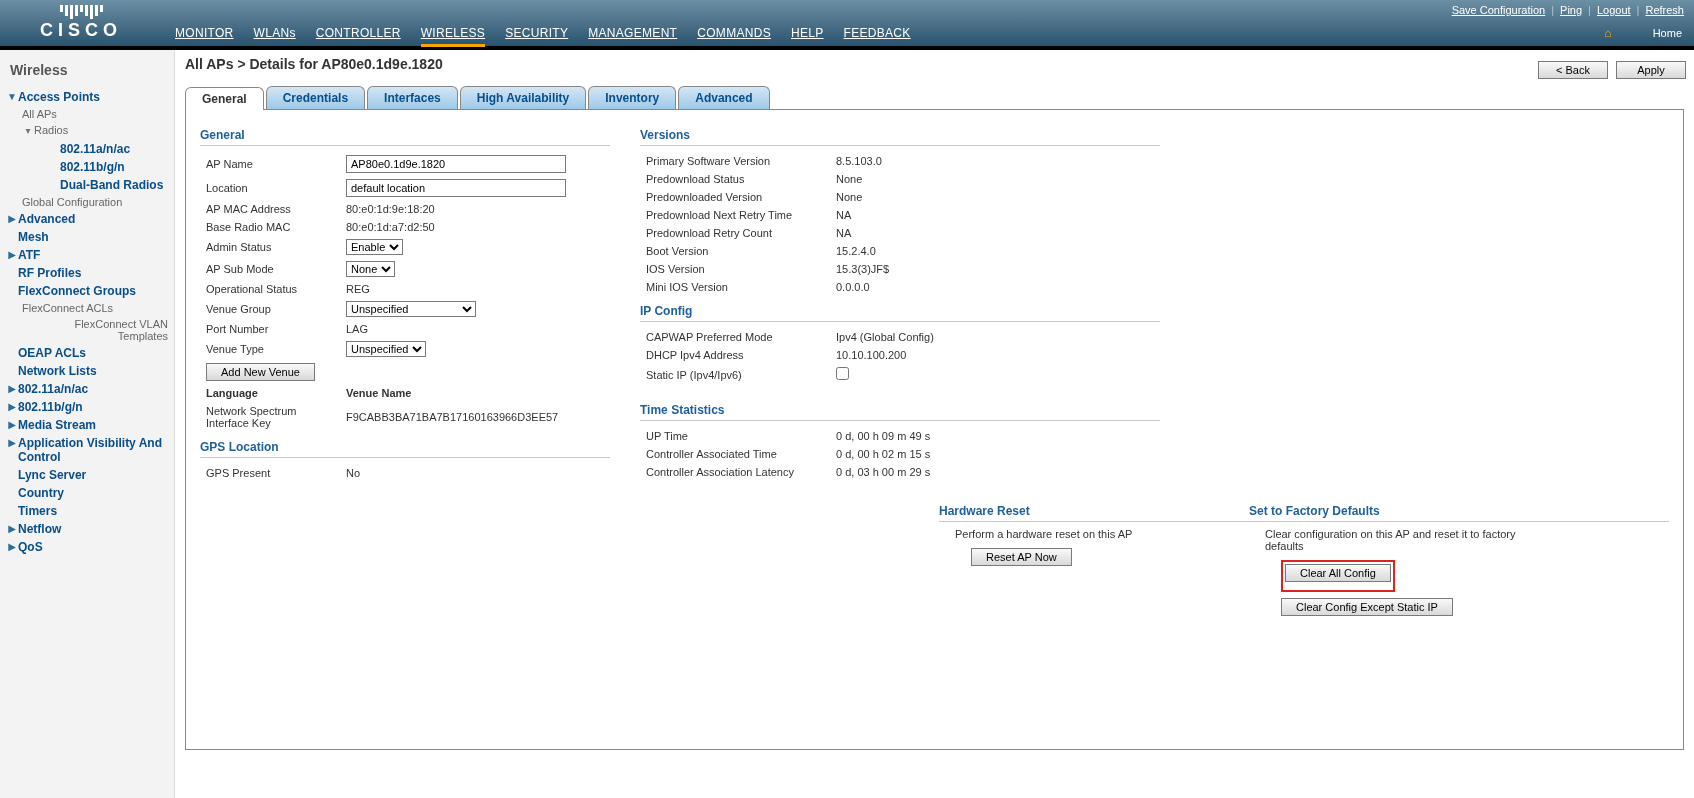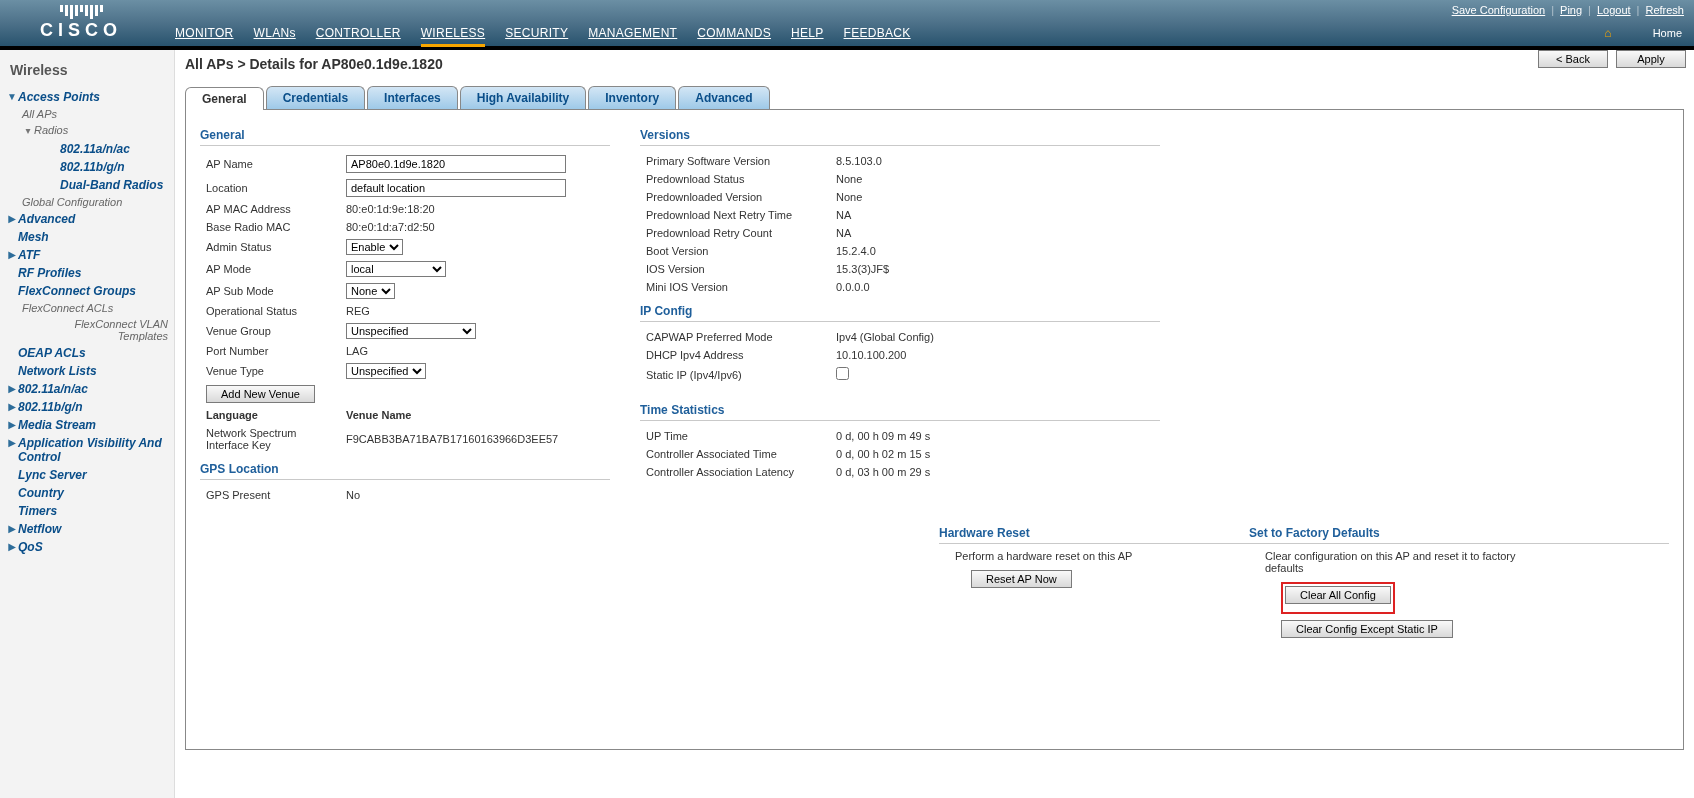--- a/index.html
+++ b/index.html
@@ -22,29 +22,29 @@
   .home-link .ico{color:#f7a600; font-size:12px;}
   .home-link a{color:#fff; margin-left:2px;padding-left:36px;}
 
   
   .wrap { display:flex; }
   .sidebar { width: 175px; background: #f3f3f3; padding: 8px 6px 40px 6px; border-right: 1px solid #ddd; min-height: 750px;}
   .sidebar h1 { font-size: 14px; color:#555; font-weight: bold; margin: 4px 4px 10px 4px; }
   .side-row{ display:flex; align-items:flex-start; padding:2px 0; }
   .tri{ width:12px; flex:0 0 12px; font-size:10px; line-height:14px; text-align:center; color:#2e6d9a;}
   .tri.open{ color:#2e6d9a;}
-  .side-row a{ color:#0a4e89; font-weight:bold; font-size:12px;font-style:italic; }
+  .side-row a{ color:#0a4e89; font-weight:bold; font-size:12px; }
   .side-sub a{ color:#666; font-weight:normal; font-size:11px;text-align:right;}
   .side-sub{ padding-left: 16px; }
   .side-sub3{ padding-left: 38px; }
 
   .content { flex:1; padding: 6px 10px 30px 10px; position:relative; }
   .pg-head { display:flex; align-items:center; }
   .pg-title{ font-size:14px; font-weight:bold; color:#333;}
-  .pg-btns{ position:absolute; right:8px; top:0; display:flex; gap:8px;}
+  .pg-btns{ position:absolute; right:8px; top:11px; display:flex; gap:8px;}
   .btn { background: linear-gradient(#f9f9f9,#d9d9d9); border:1px solid #7a7a7a; padding:2px 14px; font-size:11px; font-family:inherit; cursor:pointer;}
   .btn-wide{min-width:70px;}
 
   
   .tabs{ margin-top:14px; display:flex; border-bottom:1px solid #888;}
   .tab{ border:1px solid #888; border-bottom:none; padding:4px 16px; font-size:12px; font-weight:bold; color:#0a4e89; background: linear-gradient(#d3e6f5,#9ec9e8); border-top-left-radius:6px; border-top-right-radius:6px; margin-right:2px; cursor:pointer;}
   .tab.active{ background:#fff; color:#333; position:relative; top:1px;}
   .tabpanel{ border:1px solid #888; border-top:none; padding: 10px 14px 20px 14px; min-height: 640px; position:relative;}
 
   
@@ -250,24 +250,20 @@
                   <td class="lbl">AP MAC Address</td>
                 <td class="val">80:e0:1d:9e:18:20</td>
                 </tr>
             <tr>
                   <td class="lbl">Base Radio MAC</td>
                 <td class="val">80:e0:1d:a7:d2:50</td>
                 </tr>
             <tr>
                   <td class="lbl">Admin Status</td>
                 <td><select><option>Enable</option></select></td>
-                </tr>
-            <tr>
-                  <td class="lbl">AP Mode</td>
-                <td><select style="width:100px"><option>local</option></select></td>
                 </tr>
             <tr>
                   <td class="lbl">AP Sub Mode</td>
                 <td><select><option>None</option></select></td>
                 </tr>
             <tr>
                   <td class="lbl">Operational Status</td>
                 <td class="val">REG</td>
                 </tr>
             <tr>

